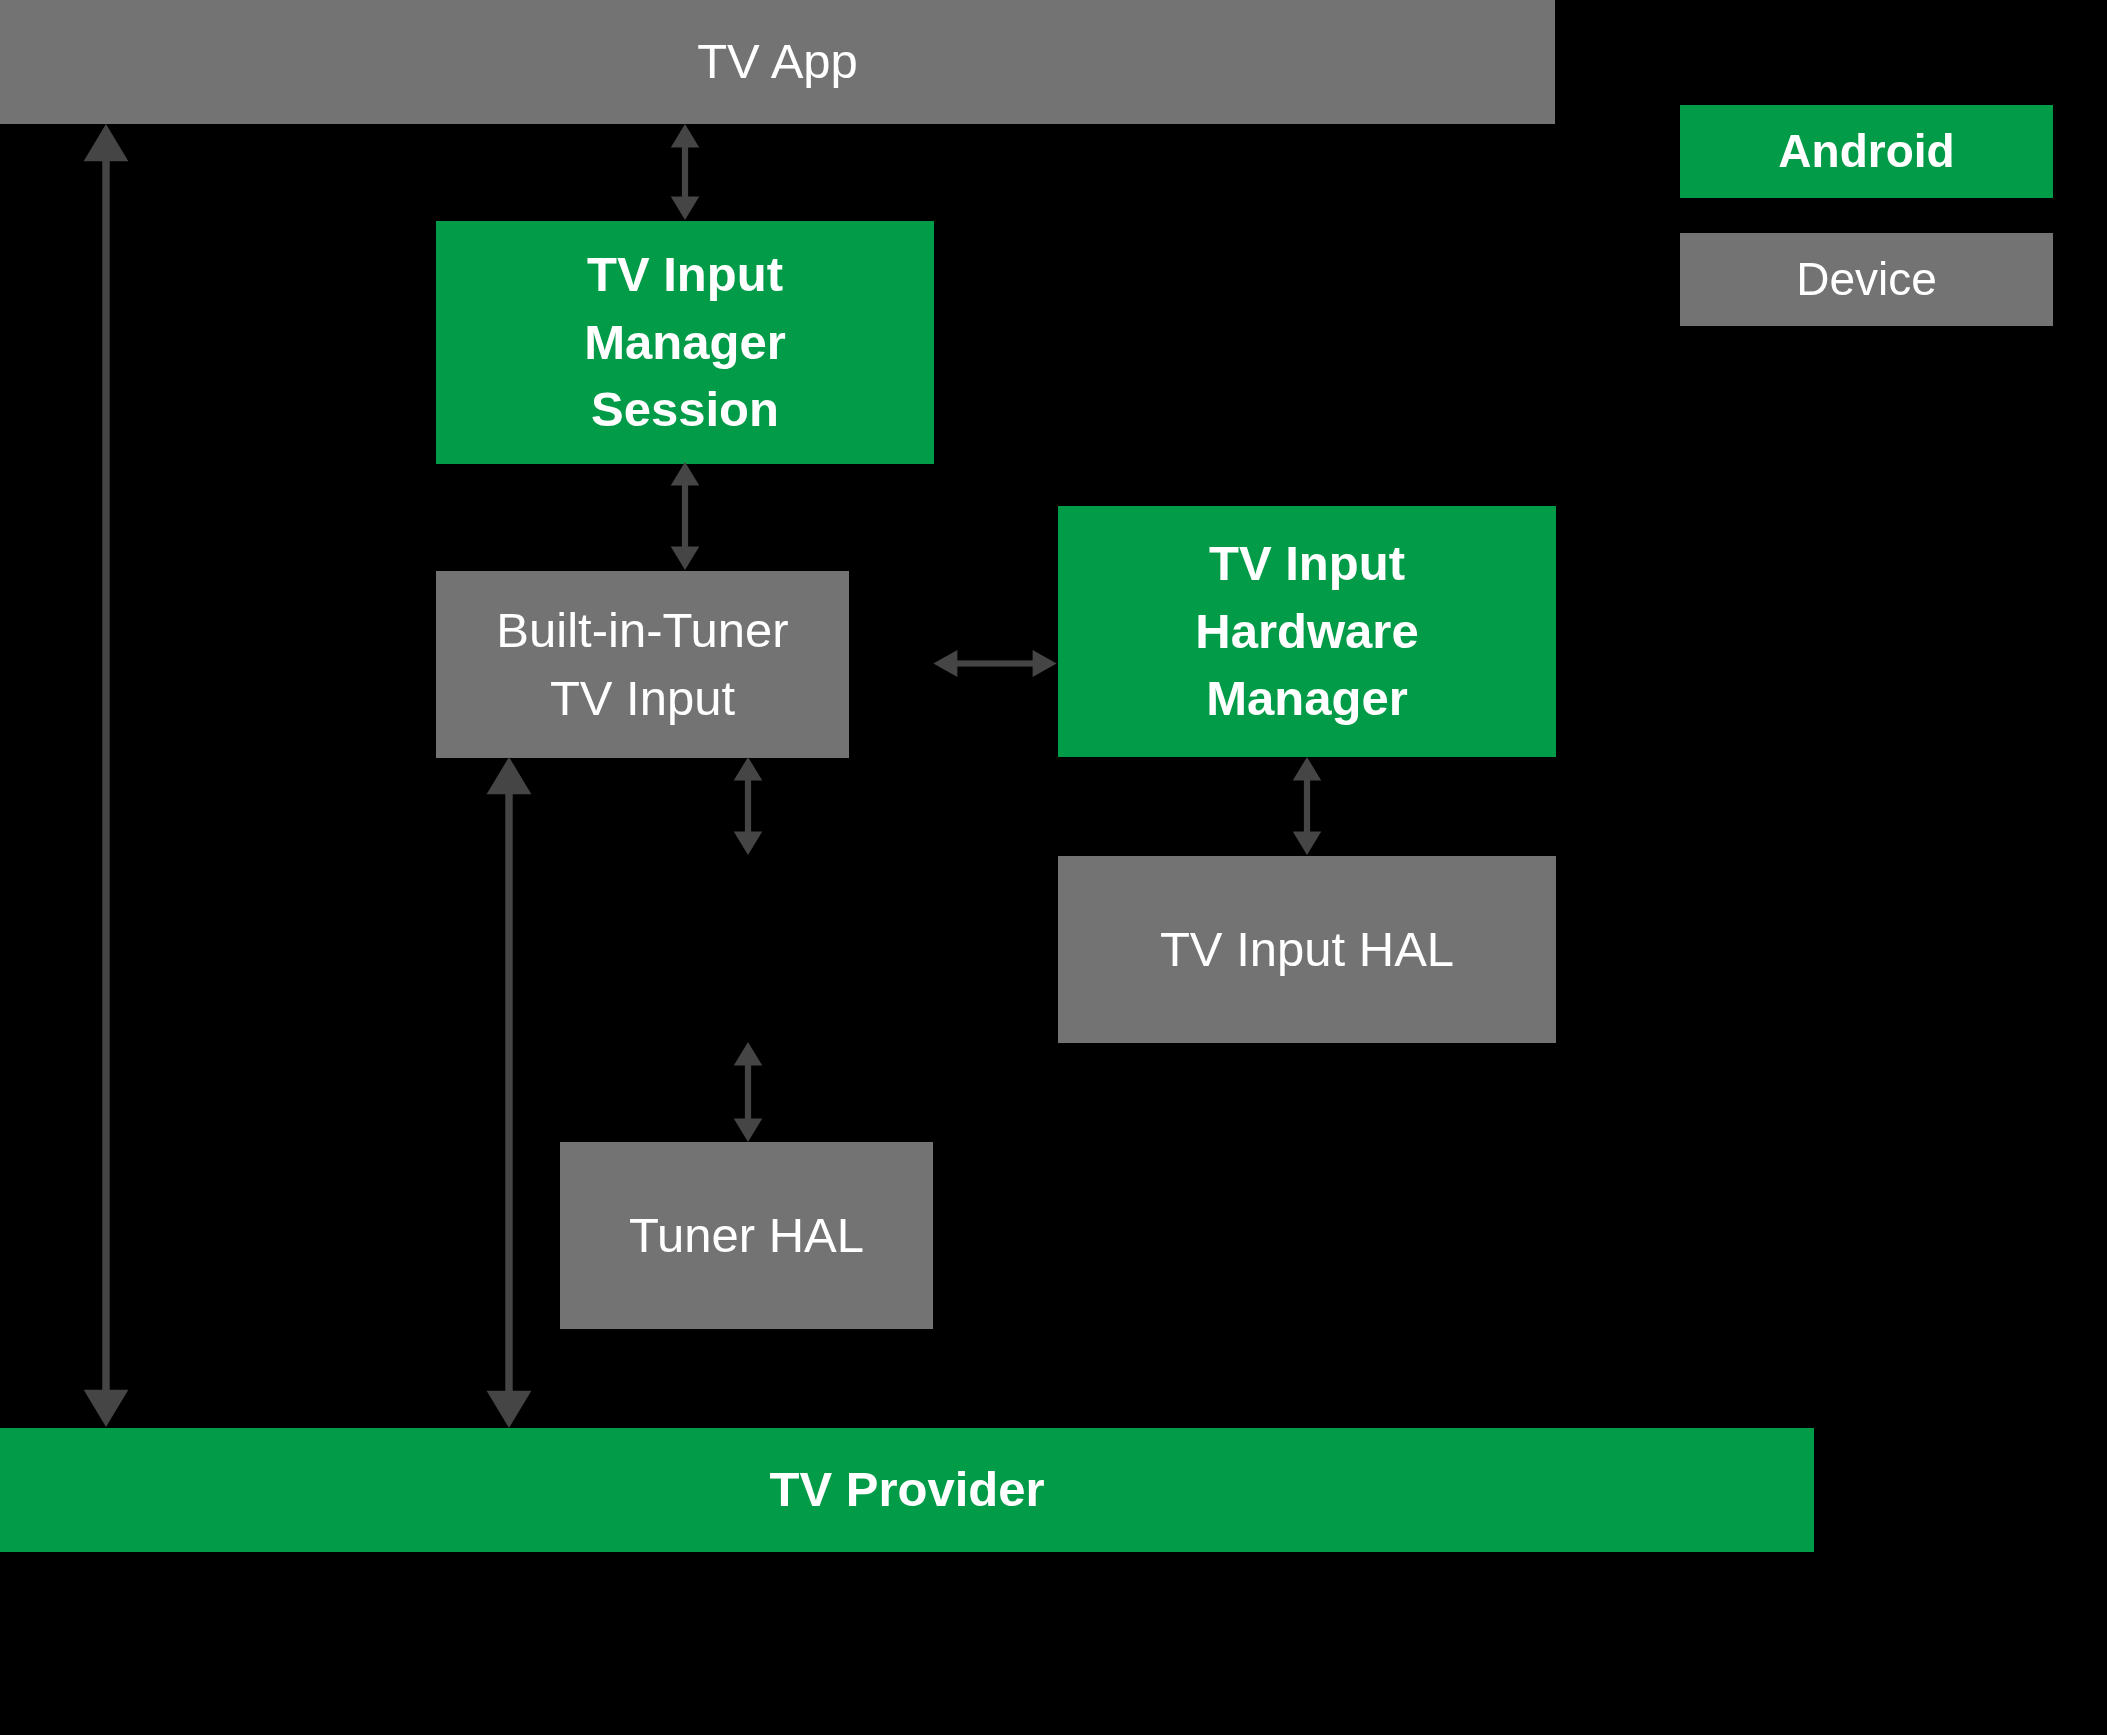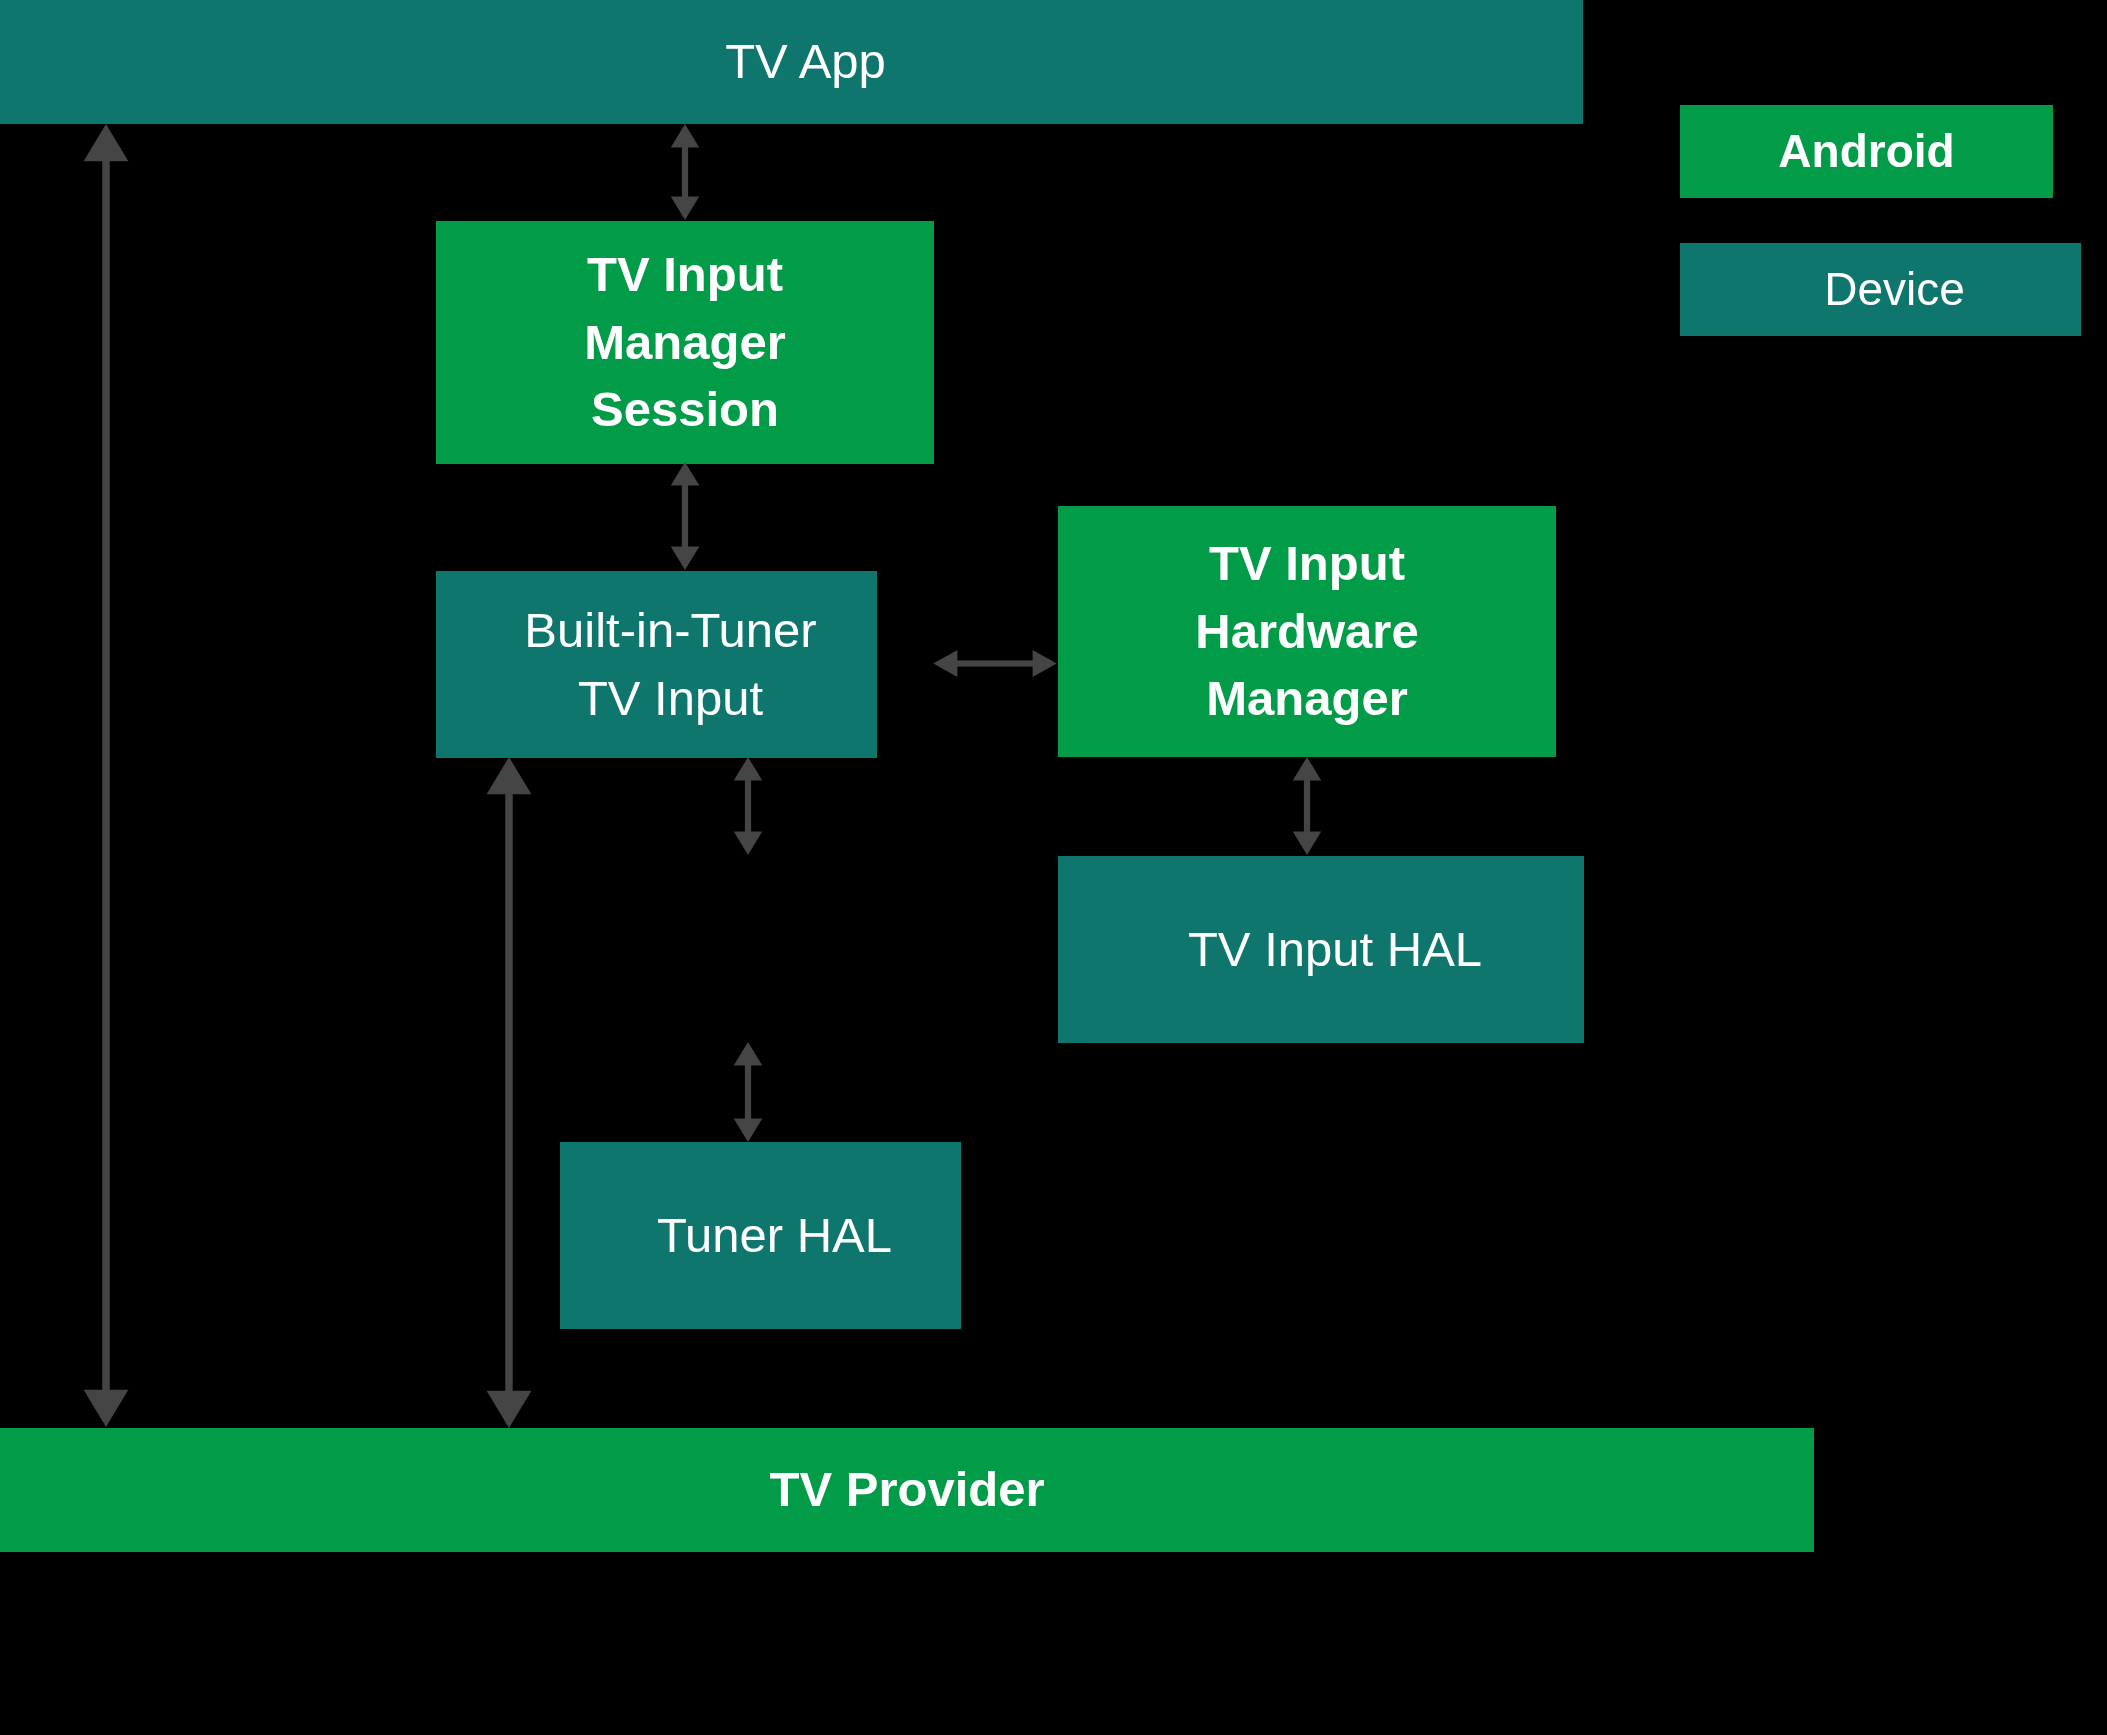--- a/index.html
+++ b/index.html
@@ -17,33 +17,33 @@
     align-items: center;
     justify-content: center;
     text-align: center;
     color: #ffffff;
     font-size: 49px;
     font-weight: 400;
     line-height: 1.38;
     white-space: pre-line;
   }
   .green { background: #029C48; font-weight: bold; }
-  .blue  { background: #0f766e; padding-left: 28px; }
+  .blue  { background: #737373; }
 
   #box-tv-app        { left: 0;      top: 0;      width: 1555px; height: 124px; }
   #box-tvims         { left: 436px;  top: 221px;  width: 498px;  height: 243px; }
   #box-bit           { left: 436px;  top: 571px;  width: 413px;  height: 187px; }
   #box-tihm          { left: 1058px; top: 506px;  width: 498px;  height: 251px; }
   #box-tf            { left: 560px;  top: 856px; width: 373px;  height: 187px; }
   #box-tv-input-hal  { left: 1058px; top: 856px; width: 498px;  height: 187px; }
   #box-tuner-hal     { left: 560px;  top: 1142px; width: 373px;  height: 187px; }
   #box-tv-provider   { left: 0;      top: 1428px; width: 1814px; height: 124px; }
 
   #legend-android    { left: 1680px; top: 105px;  width: 373px;  height: 93px; }
-  #legend-device     { left: 1680px; top: 233px;  width: 373px;  height: 93px; margin-top: 10px; }
+  #legend-device     { left: 1680px; top: 233px;  width: 373px;  height: 93px; }
   #legend-android, #legend-device { font-size: 46px; }
 
   .arrow { position: absolute; }
   .arrow polygon, .arrow rect { fill: #454545; }
 </style>
 </head>
 <body>
 
 <div id="canvas">
 

